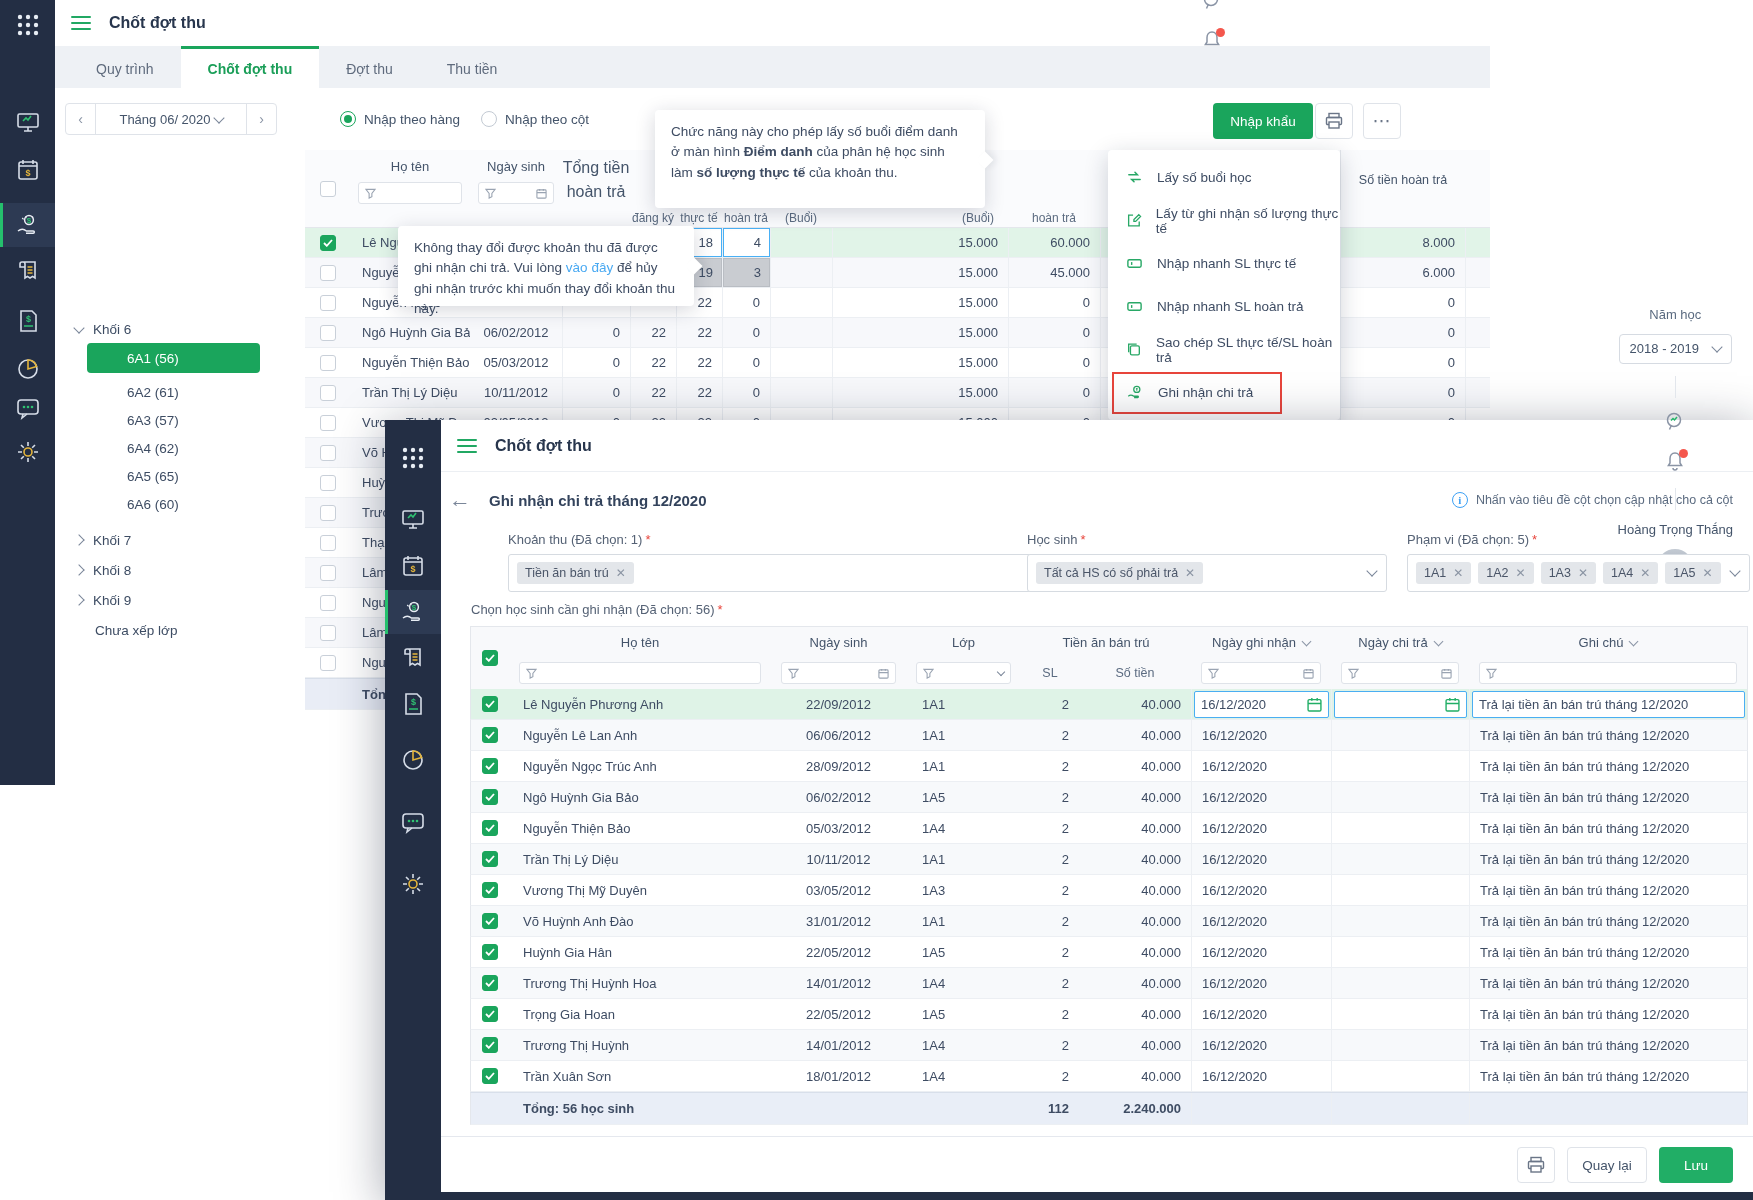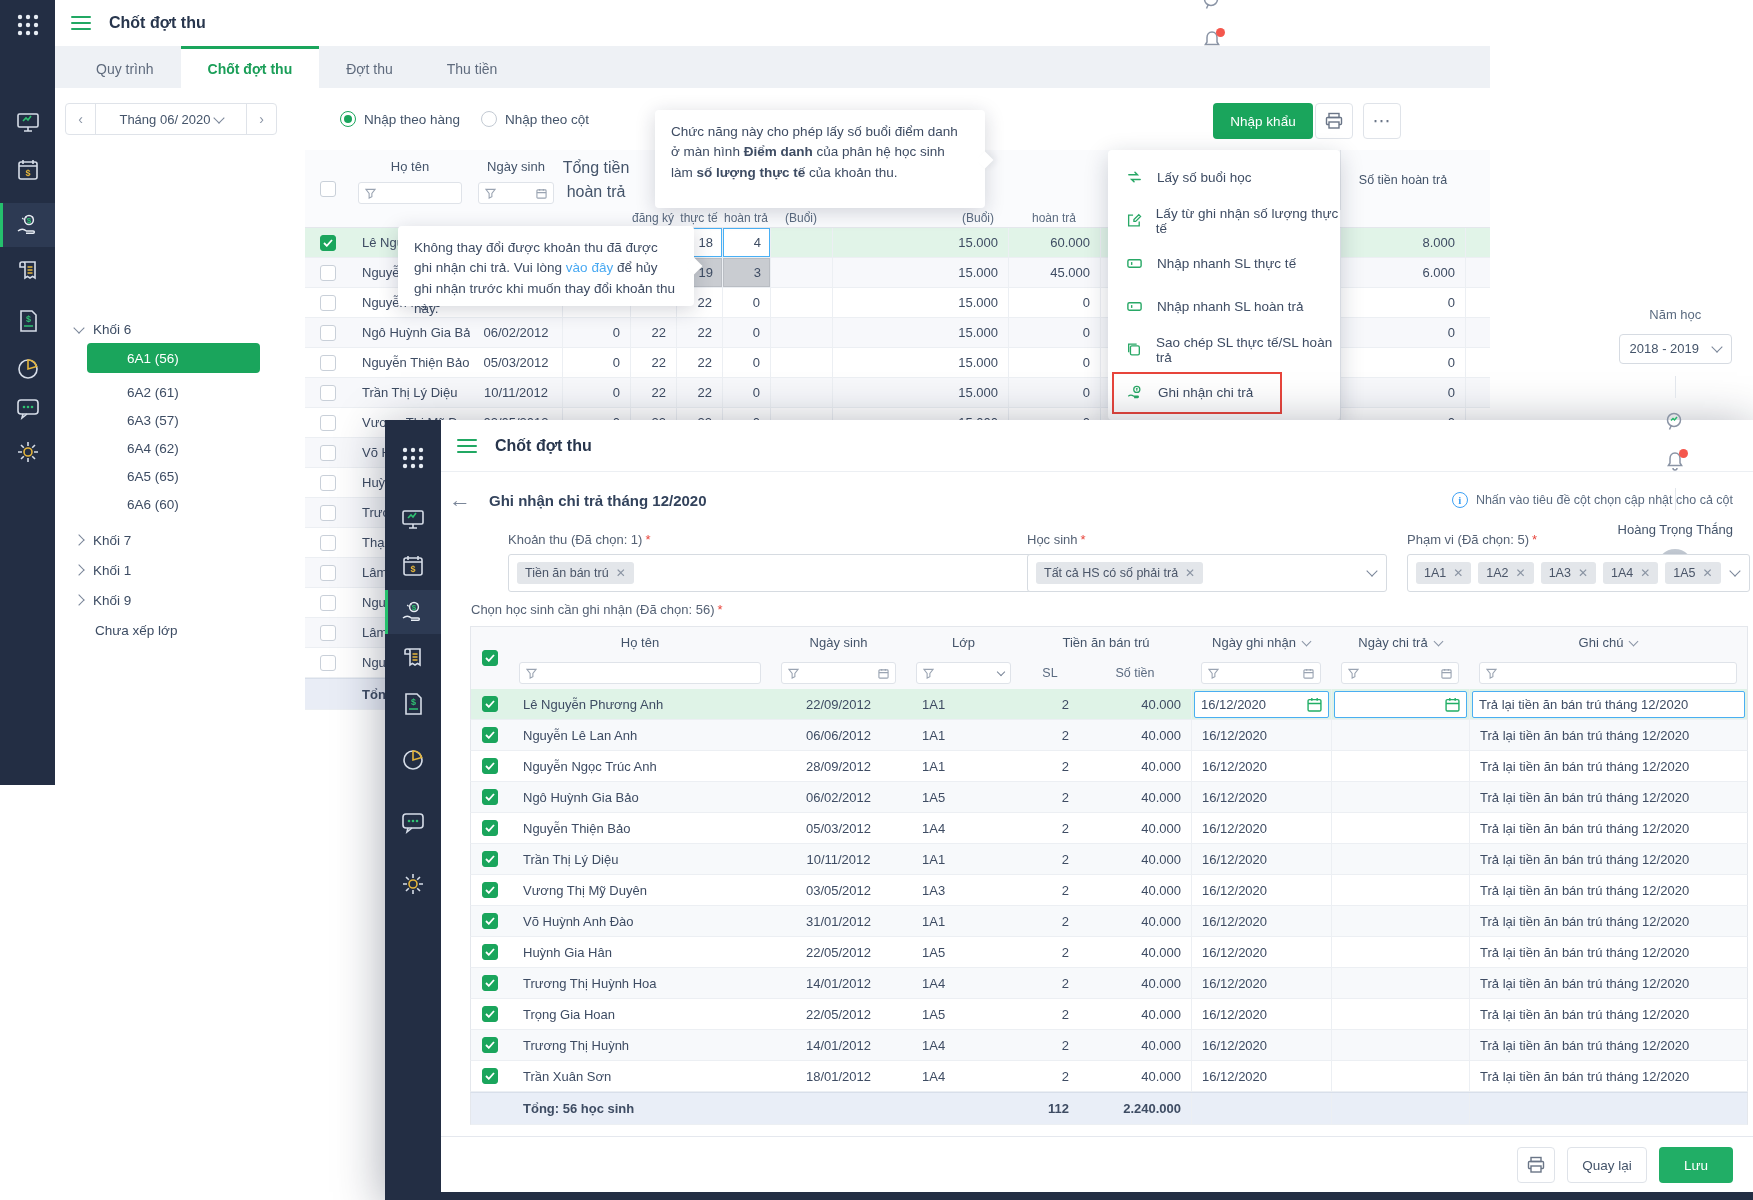--- a/index.html
+++ b/index.html
@@ -274,21 +274,21 @@
         <div class="tclass" style="top: 312px;">6A5 (65)</div>
         <div class="tclass" style="top: 340px;">6A6 (60)</div>
       </div>
     <div id="tree-groups">
         <div class="tnode" style="top: 376px;">
           <span class="chev right"></span>
           <span>Khối 7</span>
         </div>
         <div class="tnode" style="top: 406px;">
           <span class="chev right"></span>
-          <span>Khối 1</span>
+          <span>Khối 8</span>
         </div>
         <div class="tnode" style="top: 436px;">
           <span class="chev right"></span>
           <span>Khối 9</span>
         </div>
         <div class="tnode" style="top: 466px; left: 40px;">Chưa xếp lớp</div>
       </div>
   </div>
 
   <div class="abs" style="left:305px;top:150px;width:1185px;height:560px;">

